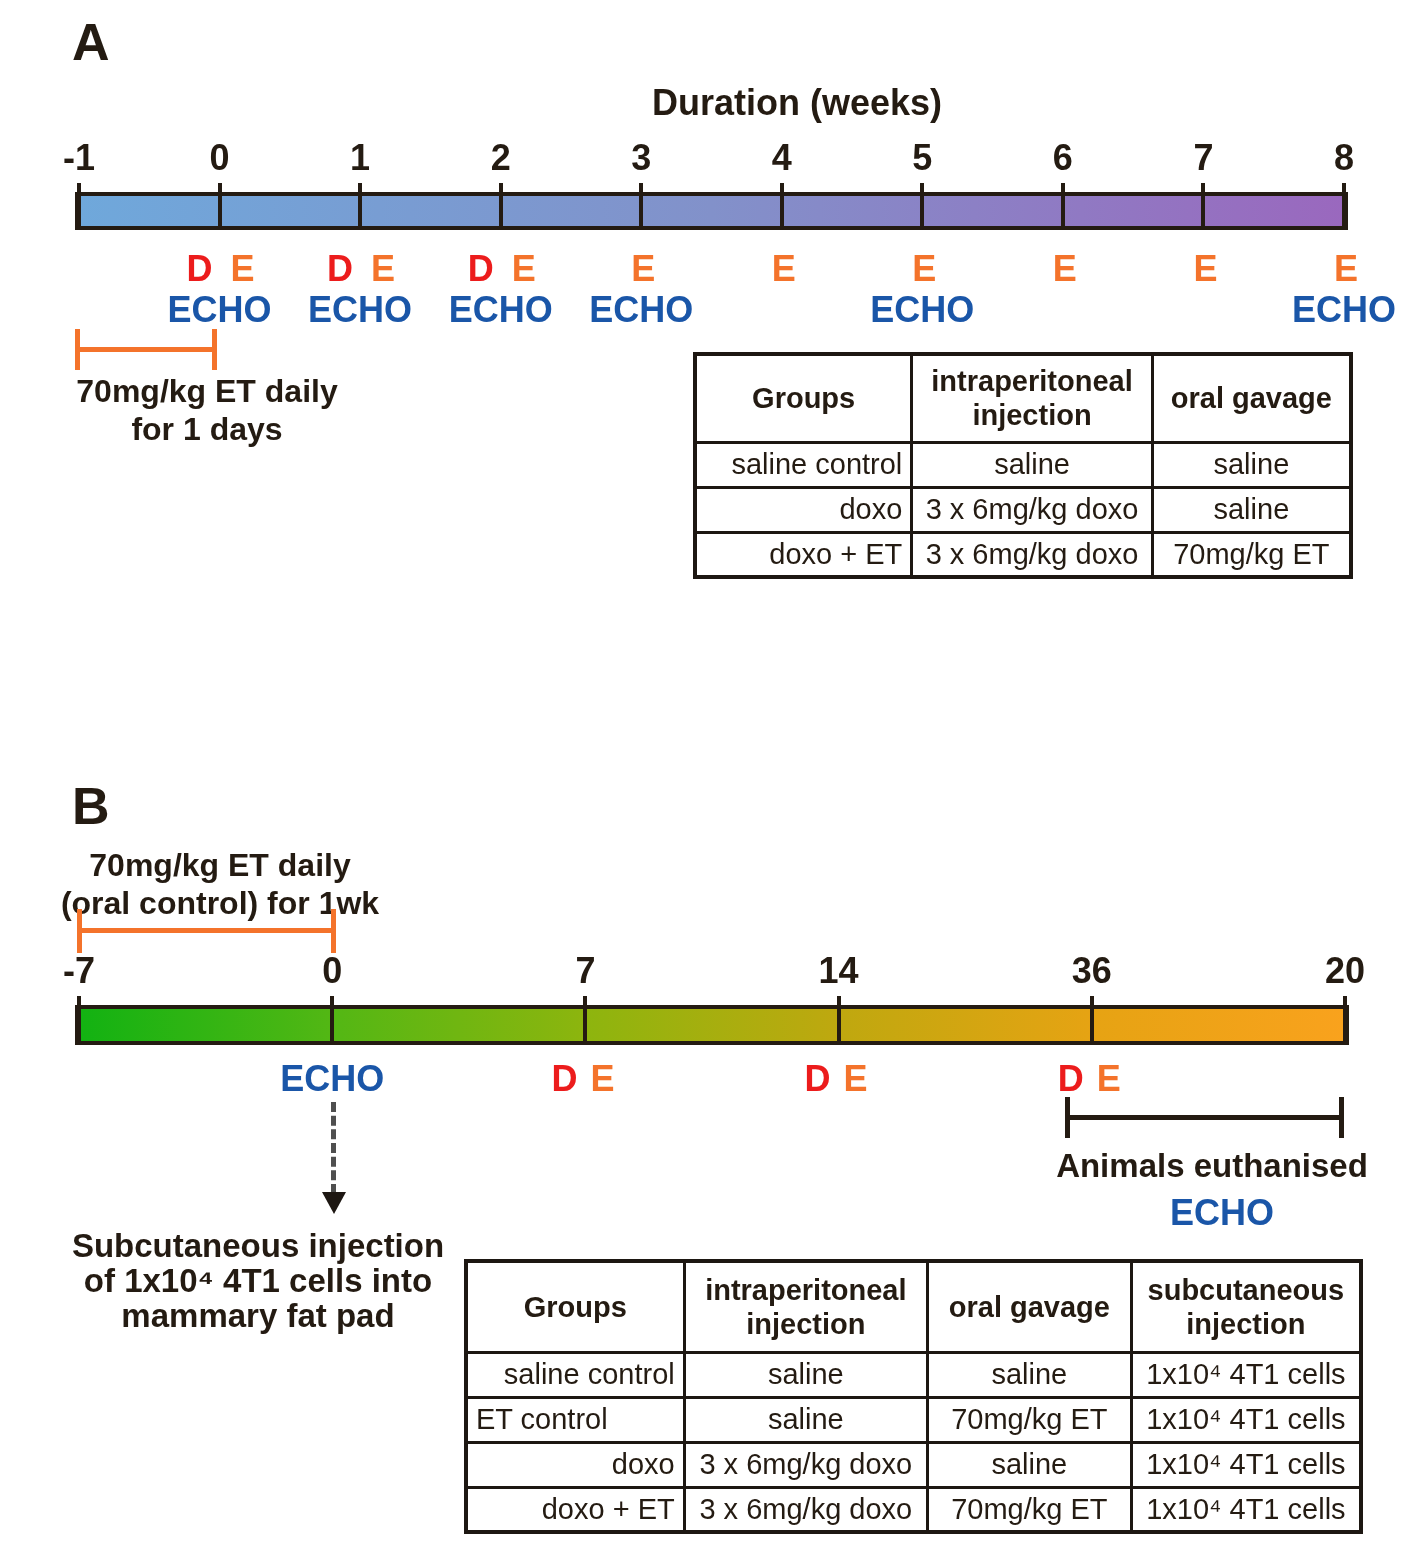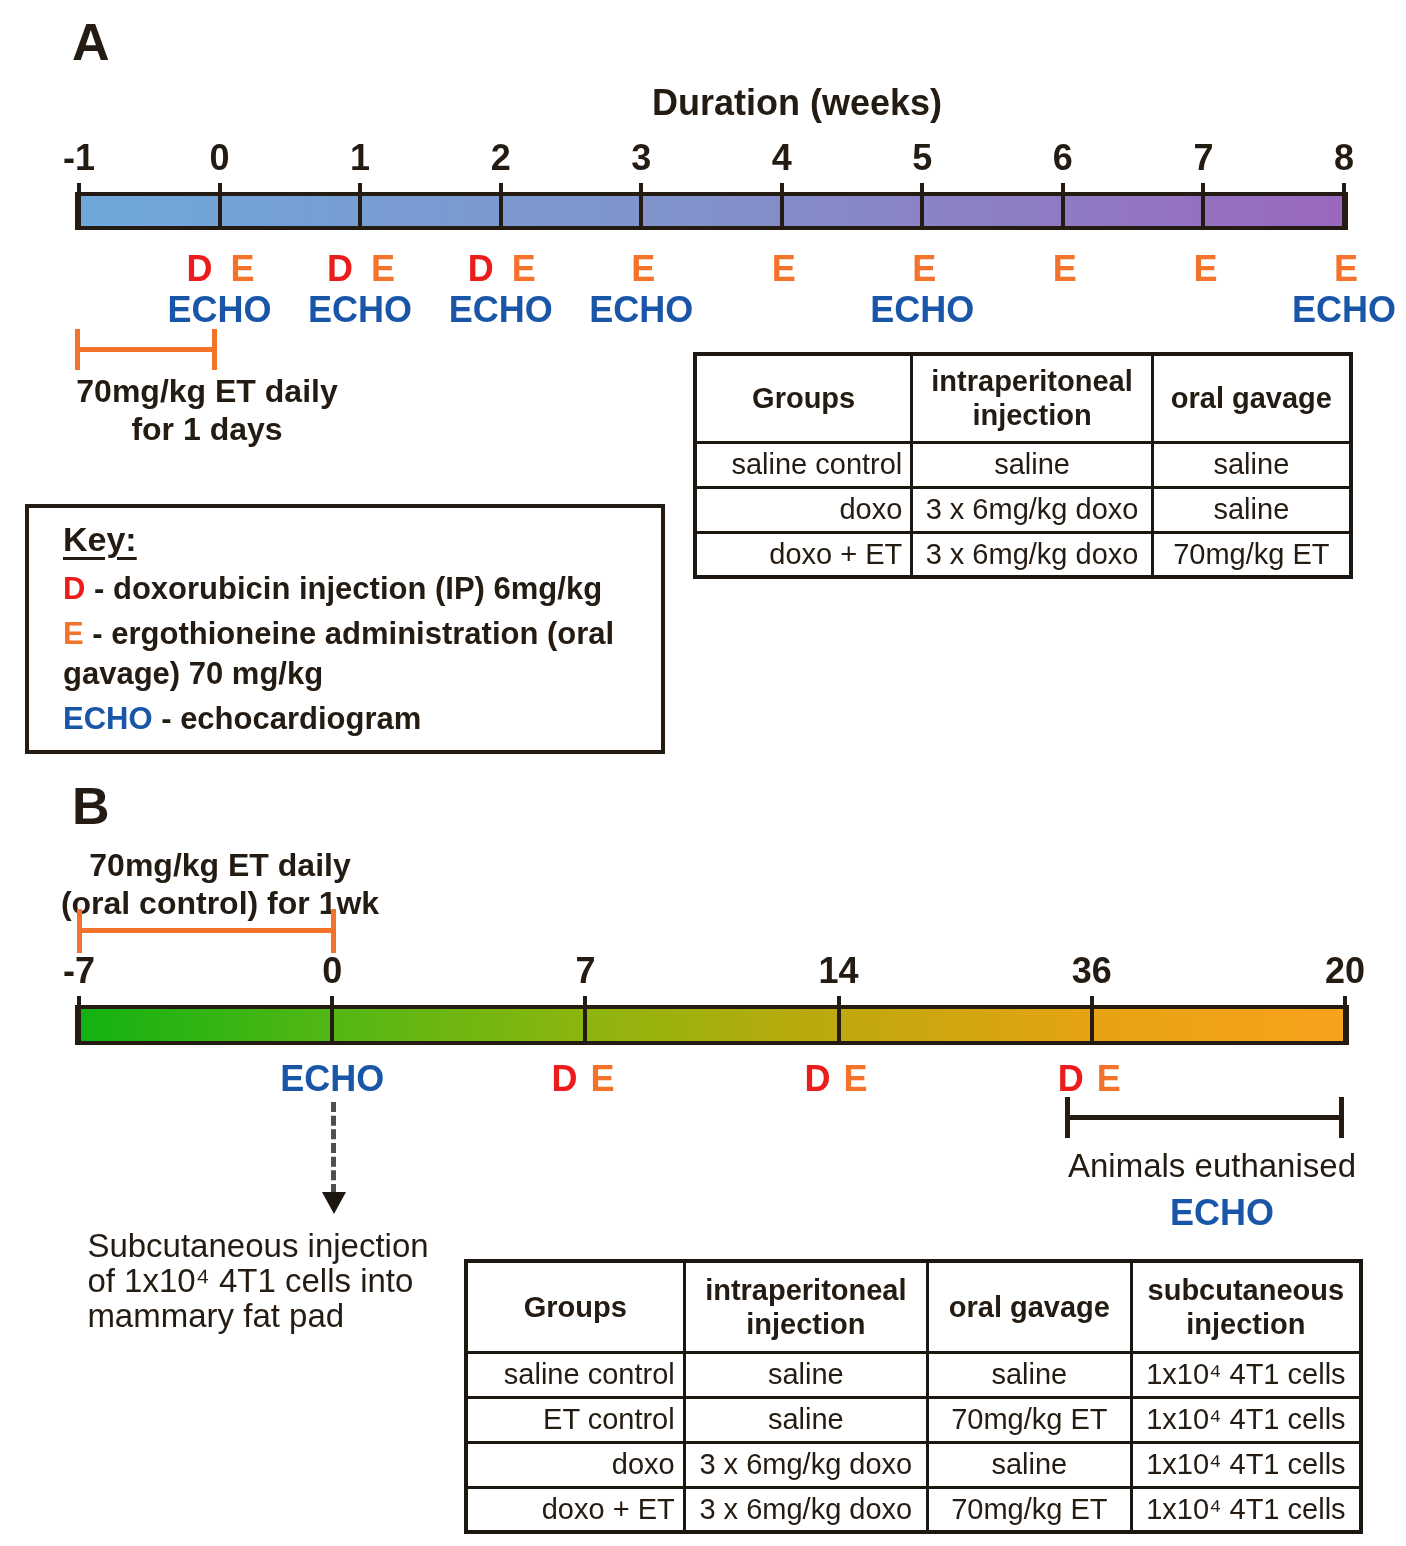--- a/index.html
+++ b/index.html
@@ -29,21 +29,21 @@
   .mk-e    { color:#f4732b; }
   .mk-echo { color:#1a56a8; }
 
   
   .obr-h { position:absolute; height:5px; background:#f4732b; }
   .obr-v { position:absolute; width:5px;  background:#f4732b; }
   .kbr-h { position:absolute; height:5px; background:#241b12; }
   .kbr-v { position:absolute; width:5px;  background:#241b12; }
 
   .note { font-size:32px; font-weight:bold; line-height:38px; text-align:center; }
-  .note-sm { font-size:33px; font-weight:normal; line-height:35px; }
+  .note-sm { font-size:33px; font-weight:bold; line-height:35px; text-align:center; }
 
   
   .dash-line { position:absolute; border-left:5px dashed #4f4f4f; }
   .arrow-head { position:absolute; width:0; height:0; transform:translateX(-50%);
     border-left:12px solid transparent; border-right:12px solid transparent; border-top:22px solid #1d1712; }
 
   
   .key-box { position:absolute; left:25px; top:504px; width:640px; height:250px;
     border:4px solid #241b12; box-sizing:border-box; padding:12px 18px 0 34px; }
   .key-title { font-size:34px; font-weight:bold; text-decoration:underline; text-underline-offset:6px; margin-bottom:10px; }
@@ -57,21 +57,21 @@
   table.grp th, table.grp td { border:3px solid #1d1712; font-size:29px; padding:0 8px; }
   table.grp th { font-weight:bold; text-align:center; line-height:34px; }
   table.grp td { font-weight:normal; text-align:center; }
   table.grp td.grp-name { text-align:right; }
   #tableA { left:693px; top:352px; width:660px; }
   #tableA tr.hdr  { height:88px; }
   #tableA tr.row  { height:45px; }
   #tableB { left:464px; top:1259px; width:899px; }
   #tableB tr.hdr  { height:91px; }
   #tableB tr.row  { height:45px; }
-  #tableB tr:nth-child(3) td.grp-name { text-align:right; }
+  #tableB tr:nth-child(3) td.grp-name { text-align:left; }
 </style>
 </head>
 <body>
 
 <div class="canvas">
 
   <div class="abs panel-letter" style="left:72px;top:12px">A</div>
   <div class="abs axis-title cx" style="left:797px;top:82px">Duration (weeks)</div>
 
   <div class="bar bar-a">
@@ -122,27 +122,20 @@
   </div>
 
   <div class="obr-h" style="left:77px;top:347px;width:138px"></div>
   <div class="obr-v" style="left:75px;top:329px;height:41px"></div>
   <div class="obr-v" style="left:212px;top:329px;height:41px"></div>
   <div class="abs note cx" style="left:207px;top:372px">
     <div>70mg/kg ET daily</div>
     <div>for 1 days</div>
   </div>
 
-  <div class="key-box">
-    <div class="key-title">Key:</div>
-    <div class="key-item"><span class="sym-red">D</span><span> - doxorubicin injection (IP) 6mg/kg</span></div>
-    <div class="key-item"><span class="sym-org">E</span><span> - ergothioneine administration (oral
-gavage) 70 mg/kg</span></div>
-    <div class="key-item"><span class="sym-blu">ECHO</span><span> - echocardiogram</span></div>
-  </div>
 
   <table class="grp" id="tableA">
     <tbody>
         <tr class="hdr">
       <th style="width:33%">Groups</th>
       <th style="width:37%">intraperitoneal injection</th>
       <th style="width:30%">oral gavage</th>
     </tr>
     <tr class="row">
       <td class="grp-name">saline control</td>

